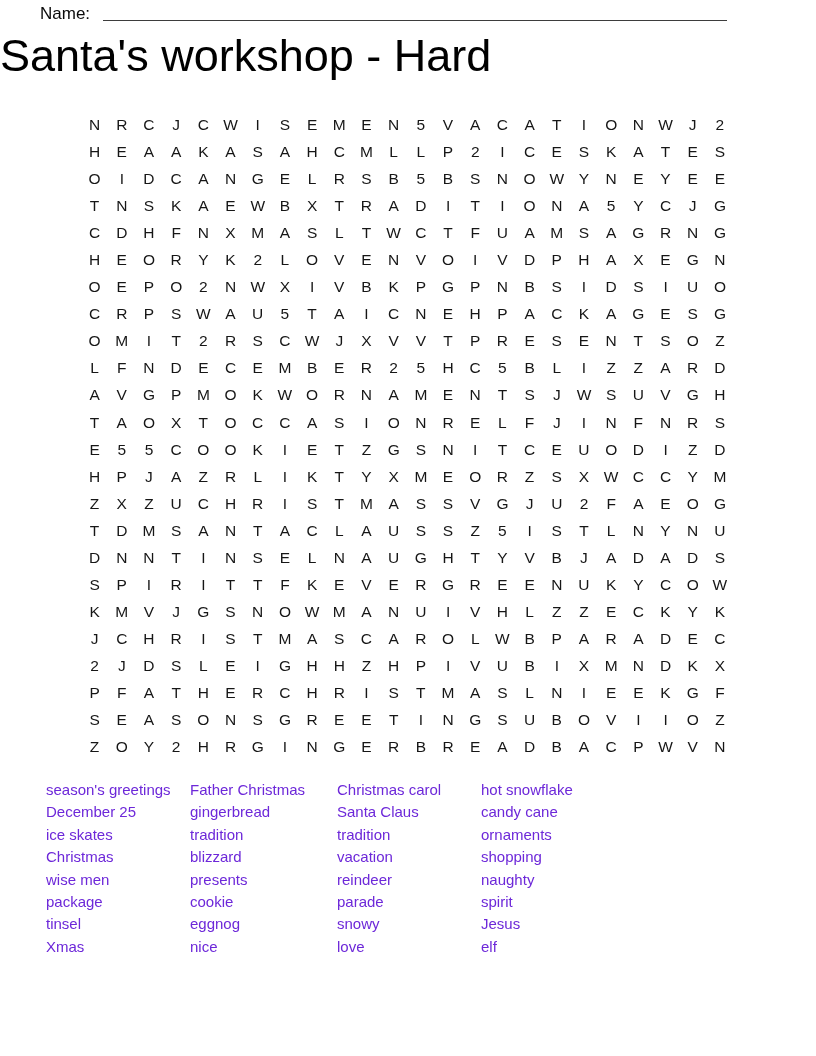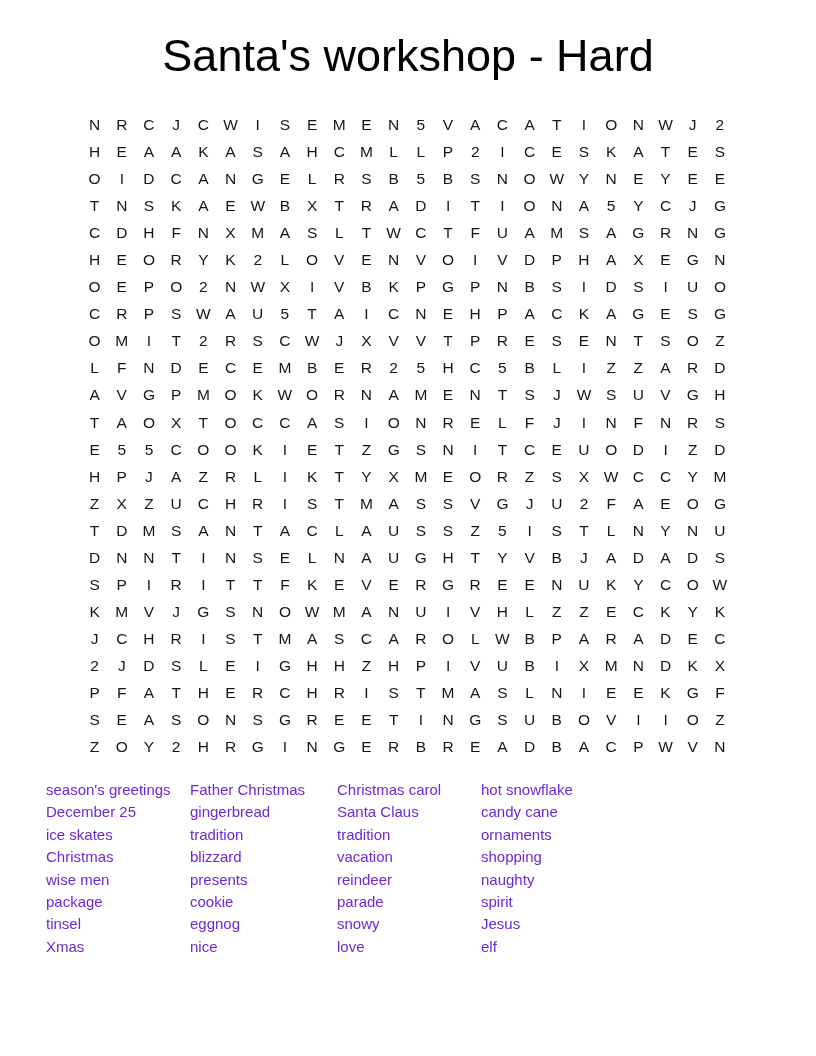--- a/index.html
+++ b/index.html
@@ -39,21 +39,20 @@
     height: 18px;
     border-bottom: 1.6px solid #3d3d3d;
   }
   
   .title {
     position: absolute;
     top: 30px;
     left: 0;
     width: 816px;
     margin: 0;
-    text-align: center;
     font-size: 45px;
     font-weight: 400;
     color: #000000;
   }
   
   .grid {
     position: absolute;
     top: 111px;
     left: 81px;
   }
@@ -93,20 +92,24 @@
     height: 22.4px;
     white-space: nowrap;
     color: #6d28d9;
   }
 </style>
 </head>
 <body>
 
 <div class="page">
 
+  <div class="name-row">
+    <span class="name-label">Name:</span>
+    <span class="name-line"></span>
+  </div>
 
   <h1 class="title">Santa's workshop - Hard</h1>
 
   <div class="grid" id="grid">
       <div class="grid-row"><span class="grid-cell">N</span><span class="grid-cell">R</span><span class="grid-cell">C</span><span class="grid-cell">J</span><span class="grid-cell">C</span><span class="grid-cell">W</span><span class="grid-cell">I</span><span class="grid-cell">S</span><span class="grid-cell">E</span><span class="grid-cell">M</span><span class="grid-cell">E</span><span class="grid-cell">N</span><span class="grid-cell">5</span><span class="grid-cell">V</span><span class="grid-cell">A</span><span class="grid-cell">C</span><span class="grid-cell">A</span><span class="grid-cell">T</span><span class="grid-cell">I</span><span class="grid-cell">O</span><span class="grid-cell">N</span><span class="grid-cell">W</span><span class="grid-cell">J</span><span class="grid-cell">2</span></div>
       <div class="grid-row"><span class="grid-cell">H</span><span class="grid-cell">E</span><span class="grid-cell">A</span><span class="grid-cell">A</span><span class="grid-cell">K</span><span class="grid-cell">A</span><span class="grid-cell">S</span><span class="grid-cell">A</span><span class="grid-cell">H</span><span class="grid-cell">C</span><span class="grid-cell">M</span><span class="grid-cell">L</span><span class="grid-cell">L</span><span class="grid-cell">P</span><span class="grid-cell">2</span><span class="grid-cell">I</span><span class="grid-cell">C</span><span class="grid-cell">E</span><span class="grid-cell">S</span><span class="grid-cell">K</span><span class="grid-cell">A</span><span class="grid-cell">T</span><span class="grid-cell">E</span><span class="grid-cell">S</span></div>
       <div class="grid-row"><span class="grid-cell">O</span><span class="grid-cell">I</span><span class="grid-cell">D</span><span class="grid-cell">C</span><span class="grid-cell">A</span><span class="grid-cell">N</span><span class="grid-cell">G</span><span class="grid-cell">E</span><span class="grid-cell">L</span><span class="grid-cell">R</span><span class="grid-cell">S</span><span class="grid-cell">B</span><span class="grid-cell">5</span><span class="grid-cell">B</span><span class="grid-cell">S</span><span class="grid-cell">N</span><span class="grid-cell">O</span><span class="grid-cell">W</span><span class="grid-cell">Y</span><span class="grid-cell">N</span><span class="grid-cell">E</span><span class="grid-cell">Y</span><span class="grid-cell">E</span><span class="grid-cell">E</span></div>
       <div class="grid-row"><span class="grid-cell">T</span><span class="grid-cell">N</span><span class="grid-cell">S</span><span class="grid-cell">K</span><span class="grid-cell">A</span><span class="grid-cell">E</span><span class="grid-cell">W</span><span class="grid-cell">B</span><span class="grid-cell">X</span><span class="grid-cell">T</span><span class="grid-cell">R</span><span class="grid-cell">A</span><span class="grid-cell">D</span><span class="grid-cell">I</span><span class="grid-cell">T</span><span class="grid-cell">I</span><span class="grid-cell">O</span><span class="grid-cell">N</span><span class="grid-cell">A</span><span class="grid-cell">5</span><span class="grid-cell">Y</span><span class="grid-cell">C</span><span class="grid-cell">J</span><span class="grid-cell">G</span></div>
       <div class="grid-row"><span class="grid-cell">C</span><span class="grid-cell">D</span><span class="grid-cell">H</span><span class="grid-cell">F</span><span class="grid-cell">N</span><span class="grid-cell">X</span><span class="grid-cell">M</span><span class="grid-cell">A</span><span class="grid-cell">S</span><span class="grid-cell">L</span><span class="grid-cell">T</span><span class="grid-cell">W</span><span class="grid-cell">C</span><span class="grid-cell">T</span><span class="grid-cell">F</span><span class="grid-cell">U</span><span class="grid-cell">A</span><span class="grid-cell">M</span><span class="grid-cell">S</span><span class="grid-cell">A</span><span class="grid-cell">G</span><span class="grid-cell">R</span><span class="grid-cell">N</span><span class="grid-cell">G</span></div>
       <div class="grid-row"><span class="grid-cell">H</span><span class="grid-cell">E</span><span class="grid-cell">O</span><span class="grid-cell">R</span><span class="grid-cell">Y</span><span class="grid-cell">K</span><span class="grid-cell">2</span><span class="grid-cell">L</span><span class="grid-cell">O</span><span class="grid-cell">V</span><span class="grid-cell">E</span><span class="grid-cell">N</span><span class="grid-cell">V</span><span class="grid-cell">O</span><span class="grid-cell">I</span><span class="grid-cell">V</span><span class="grid-cell">D</span><span class="grid-cell">P</span><span class="grid-cell">H</span><span class="grid-cell">A</span><span class="grid-cell">X</span><span class="grid-cell">E</span><span class="grid-cell">G</span><span class="grid-cell">N</span></div>

